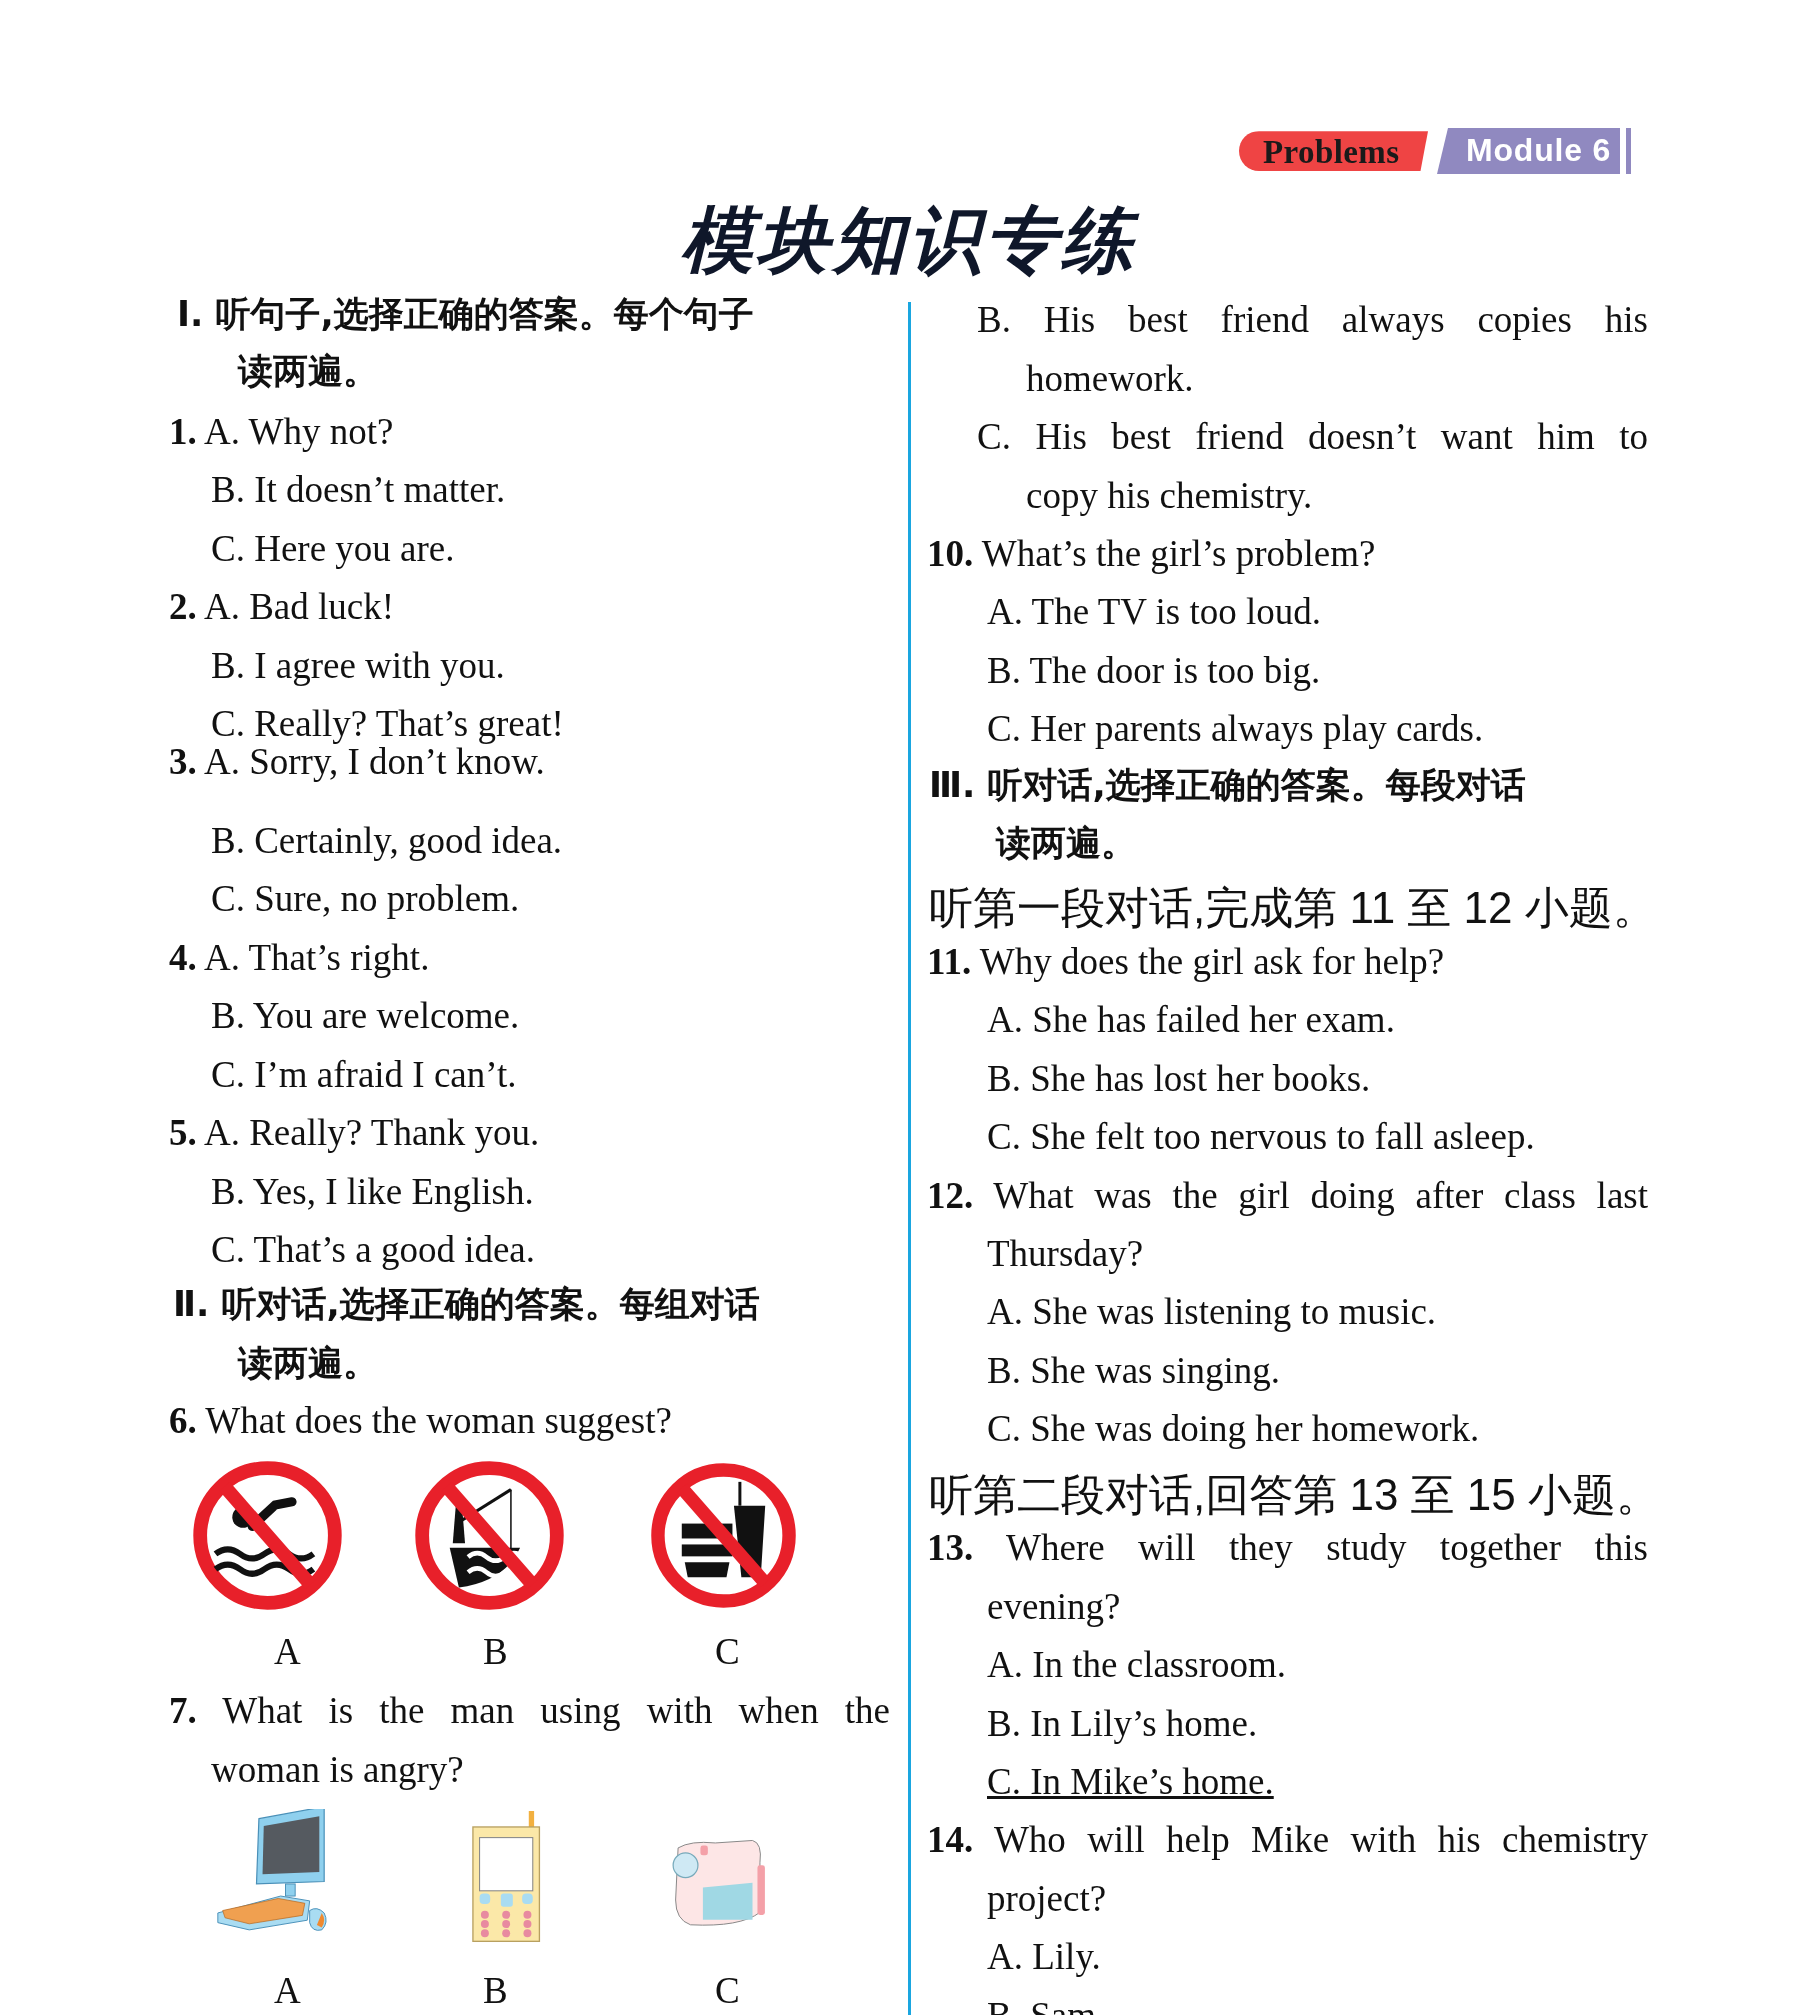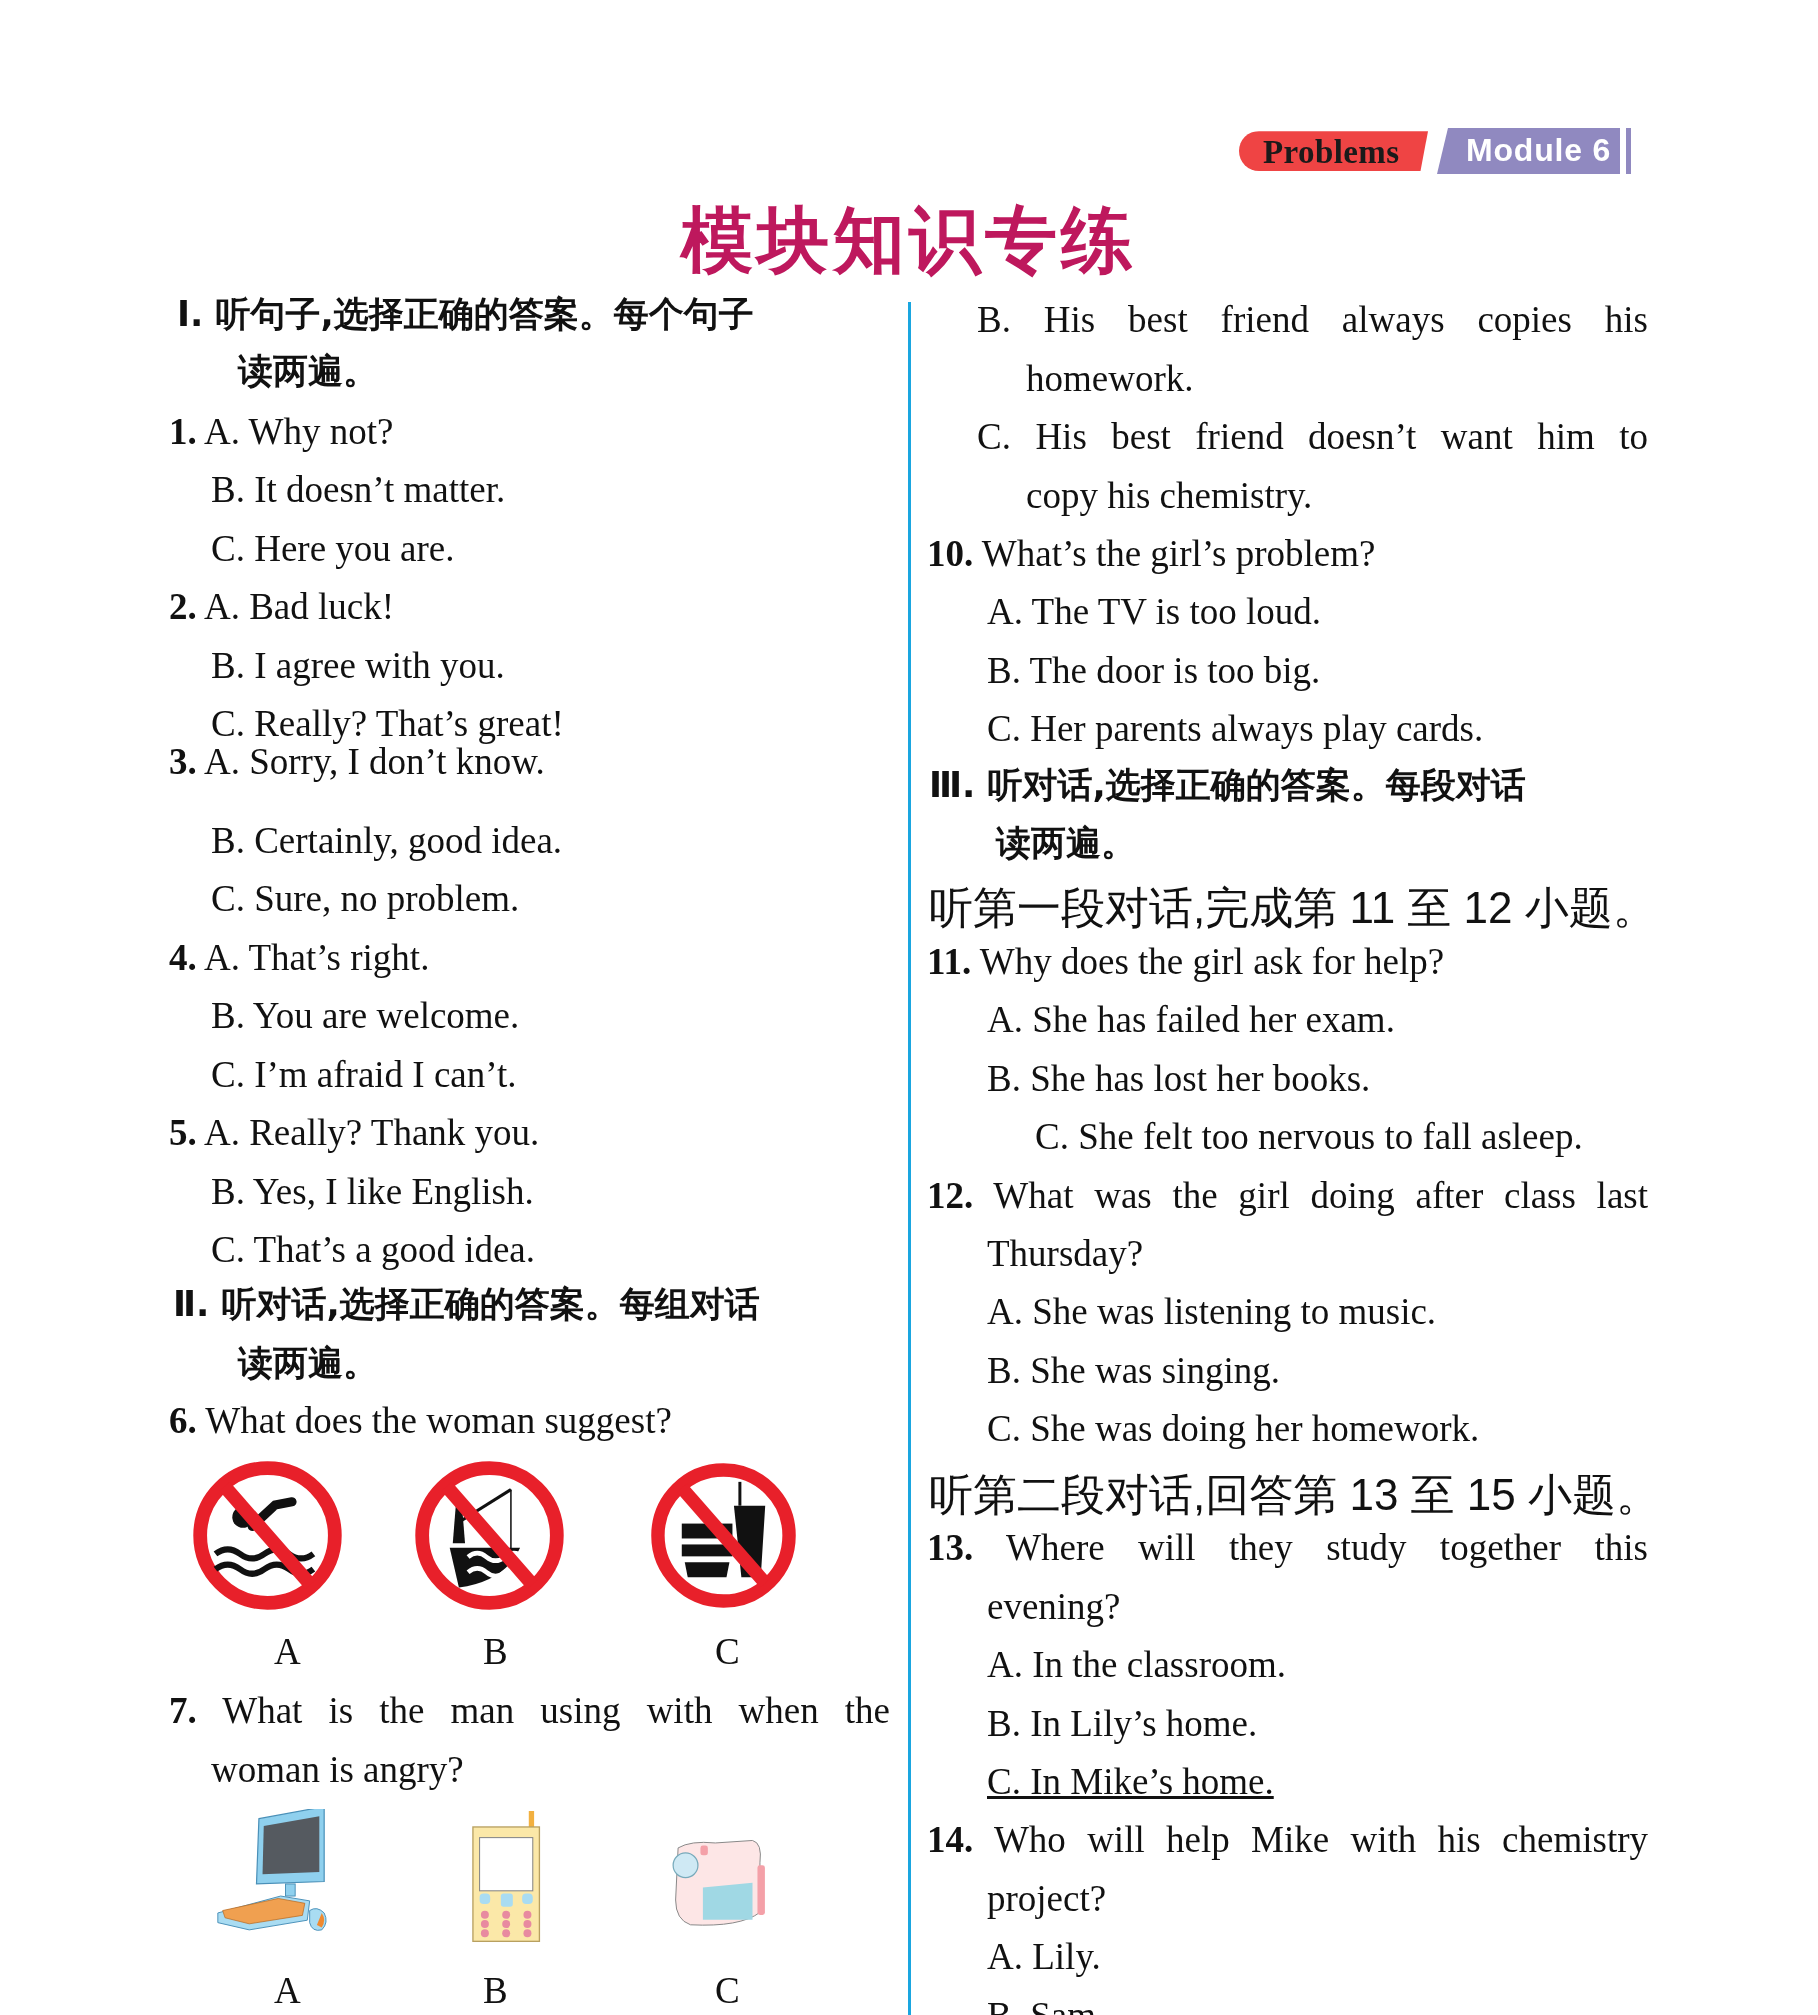--- a/index.html
+++ b/index.html
@@ -13,22 +13,22 @@
     clip-path:polygon(0 0,100% 0,96% 100%,0 100%); }
   .tab-problems span { position:absolute; left:24px; top:2.4px; font-size:33px;
     font-family:"Liberation Serif",serif; font-weight:bold; color:#1a1a1a; letter-spacing:0.4px; }
   .tab-module { position:absolute; left:198px; top:0; width:183px; height:46px;
     background:#9089c0; clip-path:polygon(6% 0,100% 0,100% 100%,0 100%); }
   .tab-module span { position:absolute; left:29px; top:4px; font-size:32px;
     font-family:"Liberation Sans",sans-serif; font-weight:bold; color:#fff; letter-spacing:0.8px; }
   .tab-bar { position:absolute; left:387px; top:0; width:4.8px; height:46px; background:#9089c0; }
 
   .title { position:absolute; top:193px; left:0; width:1818px; text-align:center;
-    font-family:"DejaVu Sans",sans-serif; font-weight:bold; color:#be185d;
-    font-size:72px; letter-spacing:4px; }
+    font-family:"DejaVu Sans",sans-serif; font-weight:bold; color:#0f172a;
+    font-size:72px; letter-spacing:4px;font-style:italic; }
 
   .divider { position:absolute; left:908px; top:302px; width:2.8px; height:2060px; background:#1aa6e0; }
 
   .col { position:absolute; top:290px; }
   .col.left { left:169px; width:721px; }
   .col.right { left:927px; width:721px; }
 
   .line { position:absolute; font-size:37px; line-height:1; white-space:nowrap; }
   .line.justify { text-align:justify; text-align-last:justify; white-space:normal; }
   .num { font-weight:bold; font-family:"Liberation Serif",serif; }
@@ -190,21 +190,21 @@
   <div class="line cn-head" style="top:478px;left:2px;">
     <span>Ⅲ.</span>
     <span>听对话,选择正确的答案。每段对话</span>
   </div>
   <div class="line cn-head" style="top:536px;left:69px;">读两遍。</div>
   <div class="line cn" style="top:596px;left:2px;">听第一段对话,完成第 11 至 12 小题。</div>
 
   <div class="line" style="top:653px;left:0;"><span class="num">11.</span> <span>Why does the girl ask for help?</span></div>
   <div class="line" style="top:711px;left:60px;">A. She has failed her exam.</div>
   <div class="line" style="top:770px;left:60px;">B. She has lost her books.</div>
-  <div class="line" style="top:828px;left:60px;margin-left:48px;">C. She felt too nervous to fall asleep.</div>
+  <div class="line" style="top:828px;left:60px;">C. She felt too nervous to fall asleep.</div>
 
   <div class="line justify" style="top:887px;left:0;width:721px;"><span class="num">12.</span> <span>What was the girl doing after class last</span></div>
   <div class="line" style="top:945px;left:60px;">Thursday?</div>
   <div class="line" style="top:1003px;left:60px;">A. She was listening to music.</div>
   <div class="line" style="top:1062px;left:60px;">B. She was singing.</div>
   <div class="line" style="top:1120px;left:60px;">C. She was doing her homework.</div>
 
   <div class="line cn" style="top:1183px;left:2px;">听第二段对话,回答第 13 至 15 小题。</div>
 
   <div class="line justify" style="top:1239px;left:0;width:721px;"><span class="num">13.</span> <span>Where will they study together this</span></div>

